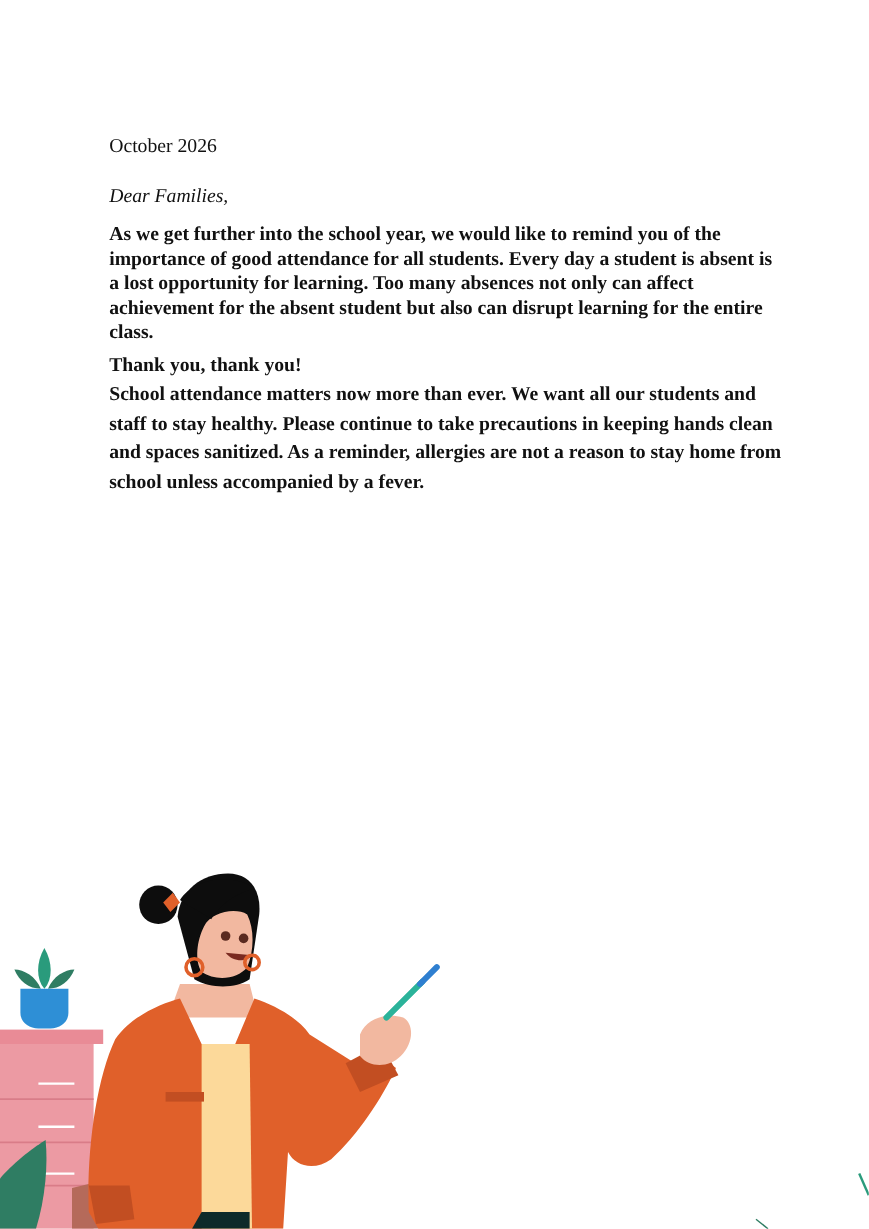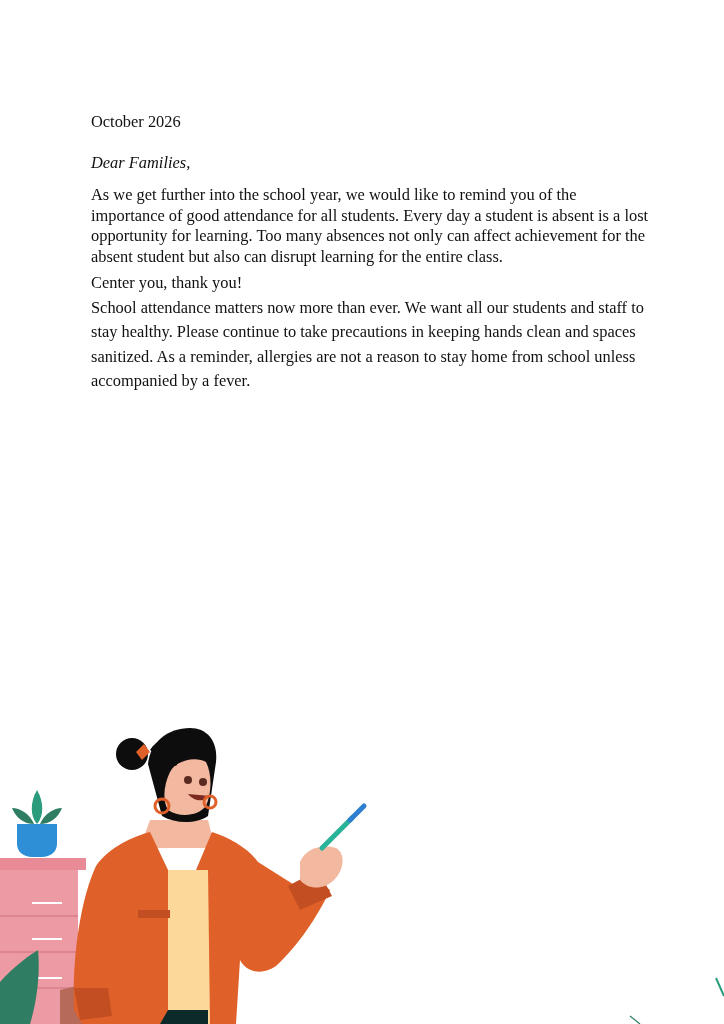--- a/index.html
+++ b/index.html
@@ -8,34 +8,34 @@
       background: #ffffff;
       font-family: "Liberation Serif", "DejaVu Serif", serif;
       color: #111111;
     }
     .letter {
       position: absolute; left: 91px; top: 112px; width: 560px;
       font-size: 16.4px; line-height: 20.5px;
     }
     .date { margin: 0 0 20px 0; }
     .salutation { margin: 0 0 12px 0; font-style: italic; }
-    .para { margin: 0 0 6px 0; }
+    .para { margin: 0 0 6px 0; font-weight: bold; }
     .para.loose { line-height: 24.5px; }
     .para.tight { margin-bottom: 2px; }
     .illustration { position: absolute; left: 0; top: 720px; width: 724px; height: 304px; }
     .illustration svg { display: block; }
   </style>
 </head>
 <body>
 
 <div class="letter">
   <p class="date">October 2026</p>
   <p class="salutation">Dear Families,</p>
   <p class="para">As we get further into the school year, we would like to remind you of the importance of good attendance for all students. Every day a student is absent is a lost opportunity for learning. Too many absences not only can affect achievement for the absent student but also can disrupt learning for the entire class.</p>
-  <p class="para tight">Center you, thank you!</p>
+  <p class="para tight">Thank you, thank you!</p>
   <p class="para loose tight">School attendance matters now more than ever. We want all our students and staff to stay healthy. Please continue to take precautions in keeping hands clean and spaces sanitized. As a reminder, allergies are not a reason to stay home from school unless accompanied by a fever.</p>
 </div>
 
 <div class="illustration">
   <svg width="724" height="304" viewBox="0 0 724 304" xmlns="http://www.w3.org/2000/svg">
 
     <g>
       <rect x="0" y="138" width="86" height="12" fill="#e98b96"></rect>
       <rect x="0" y="150" width="78" height="154" fill="#ec9aa3"></rect>
       <line x1="0" y1="196" x2="78" y2="196" stroke="#d97c88" stroke-width="1.5"></line>

